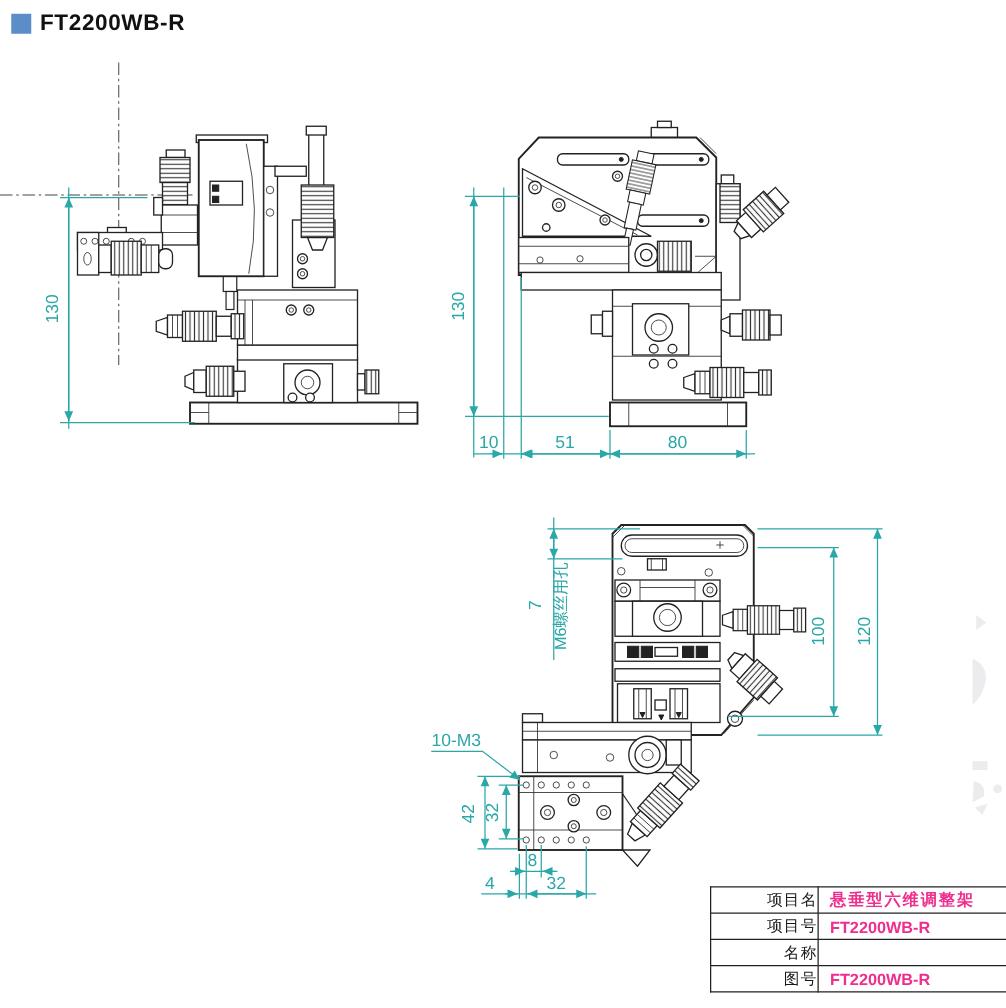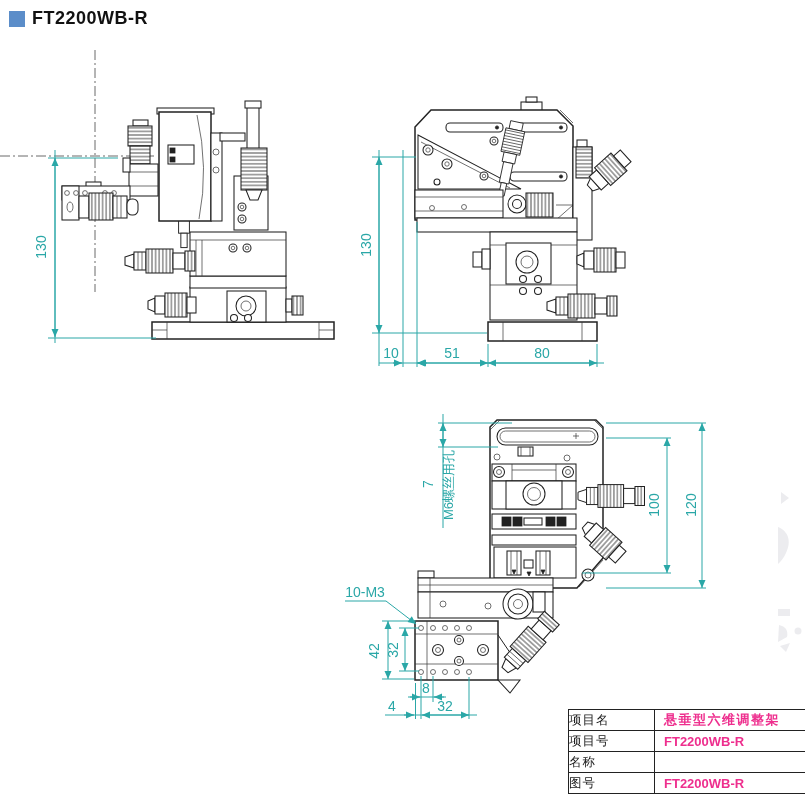--- a/index.html
+++ b/index.html
@@ -19,21 +19,21 @@
   .cl{fill:none;stroke:#444;stroke-width:.8;stroke-dasharray:10 3 2 3;}
   .dim{fill:none;stroke:#2AA7A7;stroke-width:1;}
   text.dt{fill:#2AA7A7;font-size:14px;font-family:"Liberation Sans",sans-serif;text-anchor:middle;}
   text.dn{fill:#2AA7A7;font-size:13px;font-family:"Liberation Sans",sans-serif;text-anchor:middle;}
   .wm{fill:#ececef;stroke:none;}
   
   #tblk{position:absolute;left:568px;top:709px;width:240px;border-collapse:collapse;
         table-layout:fixed;}
   #tblk td{border:1.3px solid #222;height:20px;font-size:12.5px;color:#1a1a1a;
         padding:0 0 0 0;vertical-align:middle;}
-  #tblk td.lab{width:85px;text-align:left;letter-spacing:1px;}
+  #tblk td.lab{width:85px;text-align:right;letter-spacing:1px;}
   #tblk td.val{padding-left:9px;color:#EE2F8E;font-weight:700;font-size:13px;}
   #tblk td.val.cn{letter-spacing:1.5px;}
 </style>
 </head>
 <body>
 
 <div id="page">
 
   <div id="hdr">
     <div class="sq"></div>

